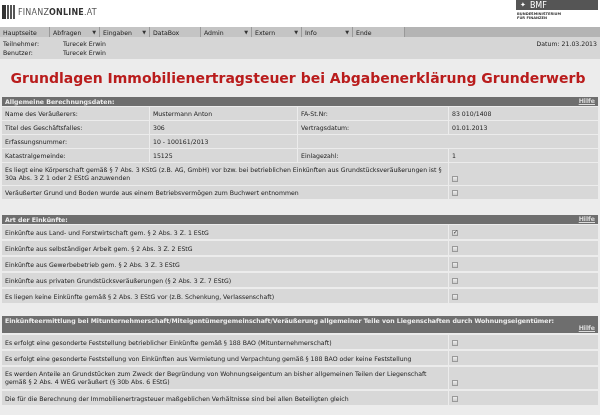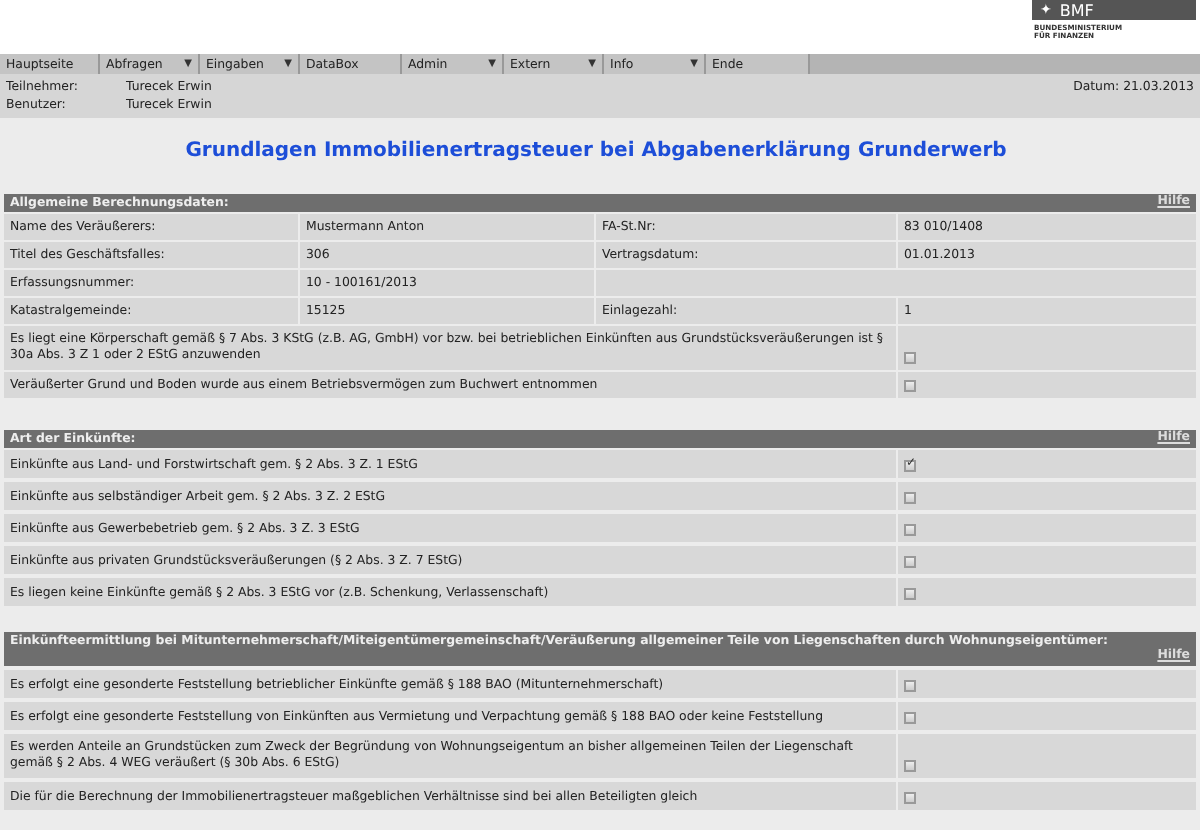--- a/index.html
+++ b/index.html
@@ -20,34 +20,43 @@
 
   .menubar { position: absolute; left: 0; top: 27px; width: 600px; height: 10px; background: #b4b4b4; display: flex; }
   .menu-item { height: 10px; background: #c4c4c4; border-right: 1px solid #999; display: flex; align-items: center; justify-content: space-between; padding: 0 3px; font-size: 6.2px; color: #222; }
   .menu-item .arrow { font-size: 5px; color: #333; }
 
   .userbar { position: absolute; left: 0; top: 37px; width: 600px; height: 22px; background: #d6d6d6; }
   .ub-row { position: absolute; left: 3px; display: flex; font-size: 6.2px; }
   .ub-label { width: 60px; }
   .ub-date { position: absolute; right: 3px; top: 3px; font-size: 6.2px; }
 
-  .title { position: absolute; left: 0; top: 70px; width: 596px; text-align: center; font-size: 10px; font-weight: bold; color: #1d4ed8; }
+  .title { position: absolute; left: 0; top: 70px; width: 596px; text-align: center; font-size: 14px; font-weight: bold; color: #b91c1c; }
 
   .section-header { position: absolute; left: 2px; width: 596px; background: #6e6e6e; color: #eee; font-weight: bold; font-size: 6.2px; padding: 0 3px; }
   .section-header .hilfe { position: absolute; right: 3px; bottom: 1px; color: #ddd; text-decoration: underline; font-weight: bold; }
 
   .cell { position: absolute; background: #d8d8d8; font-size: 6.2px; padding-left: 3px; display: flex; align-items: center; }
   .cb { display: inline-block; width: 6px; height: 6px; border: 1px solid #999; background: linear-gradient(#eee, #ccc); position: relative; }
   .cb.checked::after { content: "✓"; position: absolute; left: 0; top: -3px; font-size: 6px; color: #333; }
   .cbcell { align-items: flex-end; padding-bottom: 3px; }
 </style>
 </head>
 <body>
 
 <div class="topbar">
+  <div class="logo">
+    <div class="logo-bars">
+        <span></span>
+        <span></span>
+        <span></span>
+        <span></span>
+      </div>
+    <span class="logo-text"><span>FINANZ</span><b>ONLINE</b><span>.AT</span></span>
+  </div>
   <div class="bmf">
     <div class="bmf-box">
         <span class="eagle">✦</span>
         <span>BMF</span>
       </div>
     <div class="bmf-sub">
         <div>BUNDESMINISTERIUM</div>
         <div>FÜR FINANZEN</div>
       </div>
   </div>

